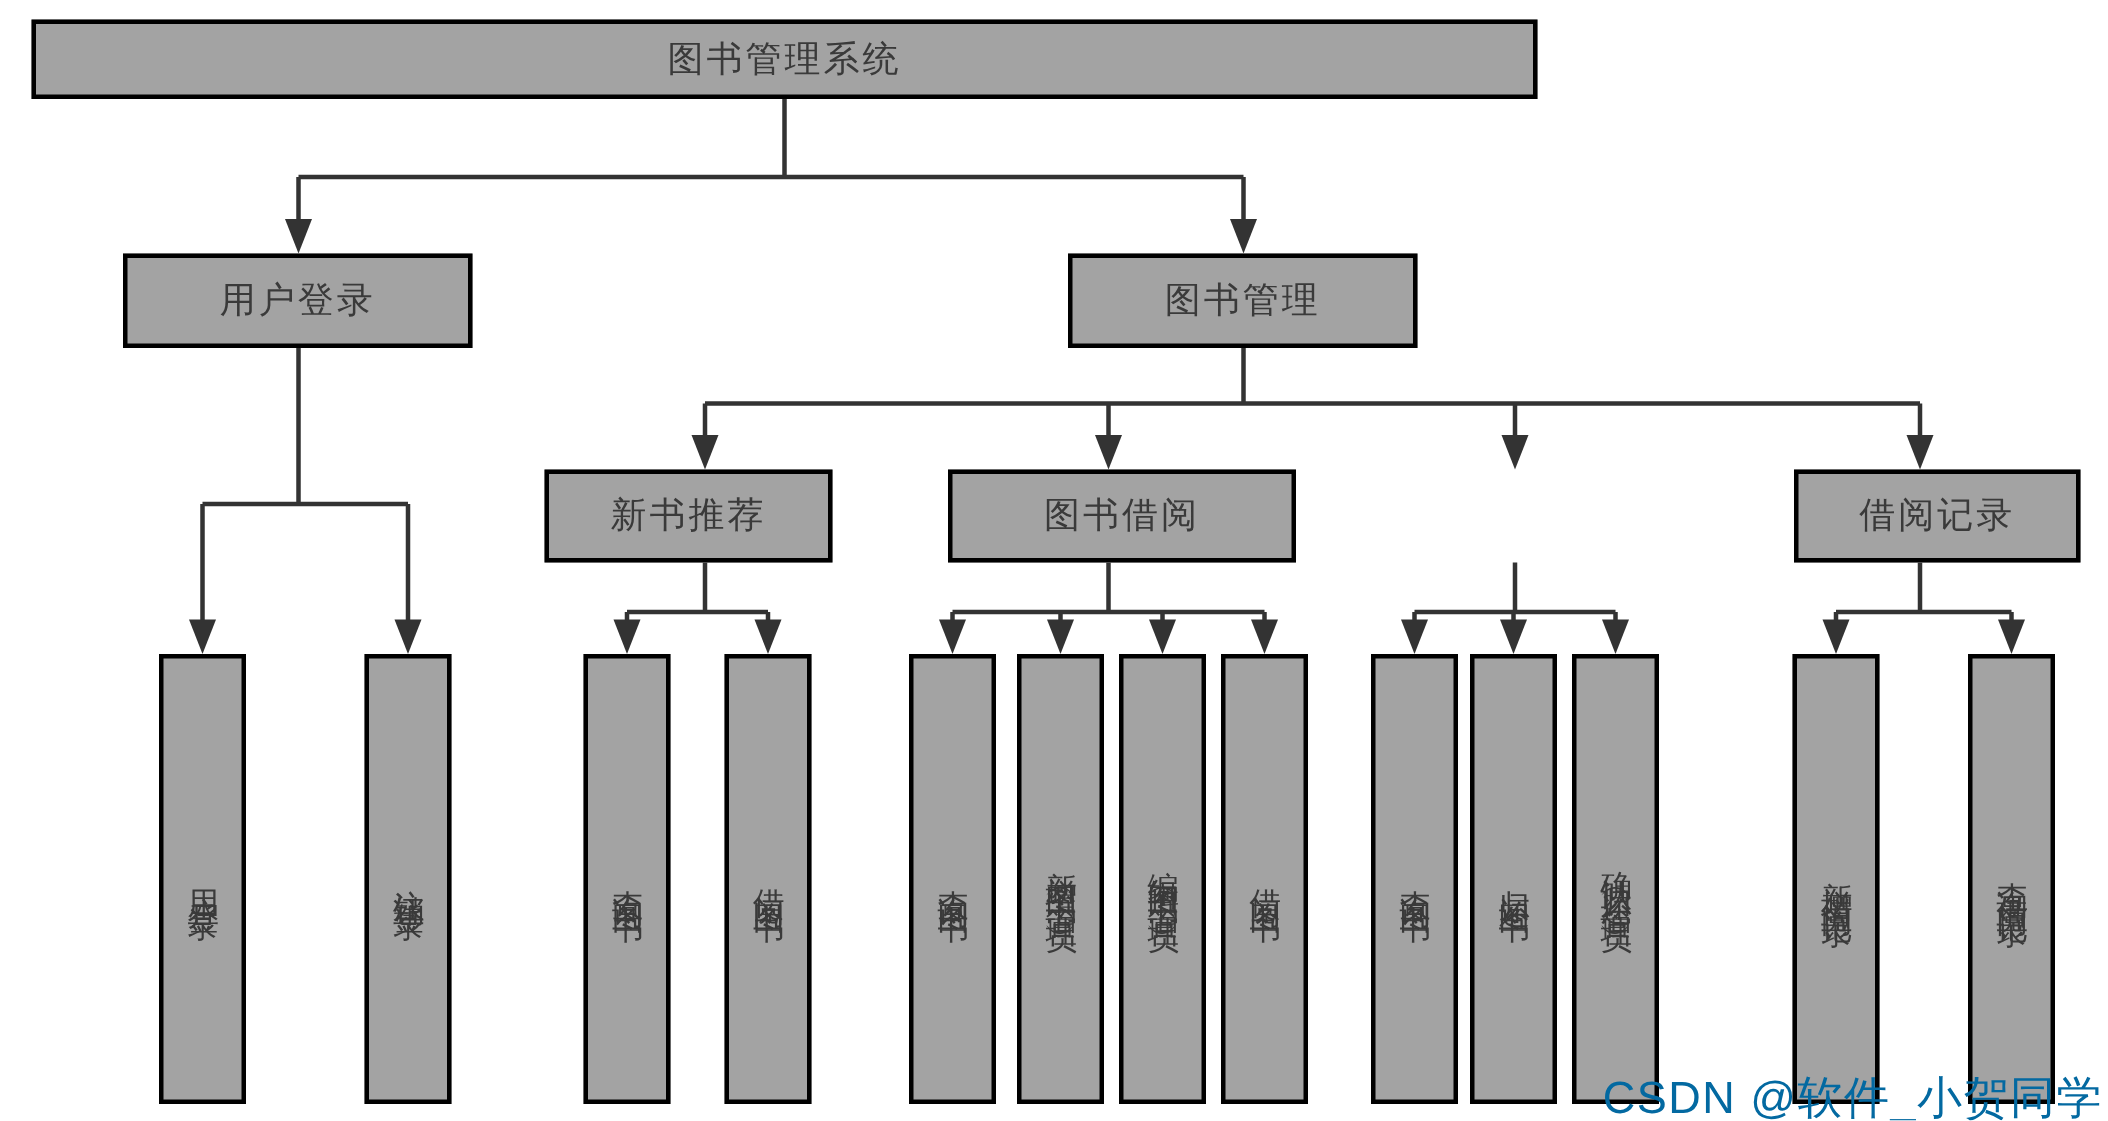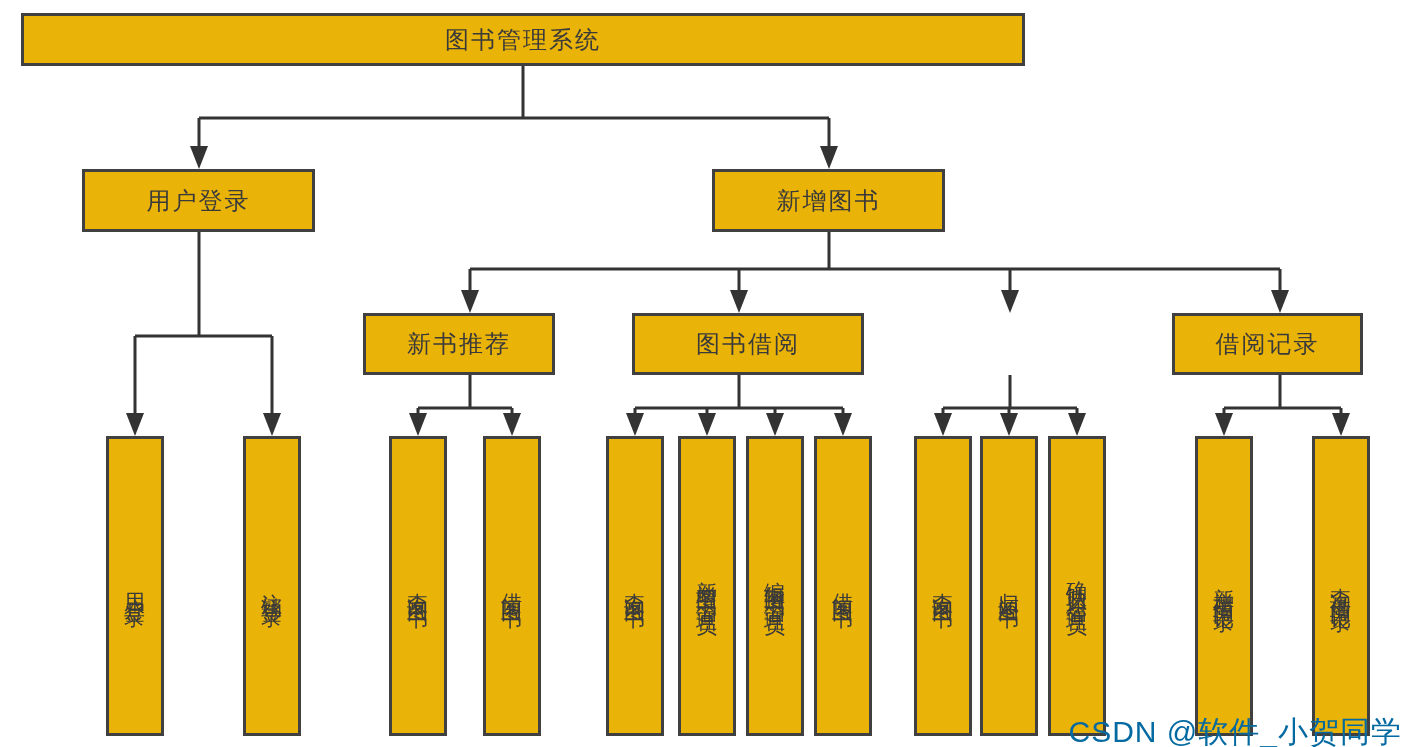--- a/index.html
+++ b/index.html
@@ -19,22 +19,22 @@
     position: absolute;
     left: 0;
     top: 0;
     width: 1405px;
     height: 747px;
     pointer-events: none;
   }
   .box {
     position: absolute;
     box-sizing: border-box;
-    border: 3px solid #404040;
-    background: #eab308;
+    border: 3px solid #000000;
+    background: #a3a3a3;
     display: flex;
     align-items: center;
     justify-content: center;
     color: #3a3a3a;
   }
   .hlabel {
     font-size: 24px;
     letter-spacing: 2px;
     white-space: nowrap;
     line-height: 1;
@@ -119,30 +119,30 @@
   </svg>
 
   <div class="box root-box">
     <span class="hlabel">图书管理系统</span>
   </div>
 
   <div class="box l2-box" style="left:82px">
     <span class="hlabel">用户登录</span>
   </div>
   <div class="box l2-box" style="left:712px">
-    <span class="hlabel">新增图书</span>
+    <span class="hlabel">图书管理</span>
   </div>
 
   <div class="box l3-box" style="left:363px;width:192px">
     <span class="hlabel">新书推荐</span>
   </div>
   <div class="box l3-box" style="left:632px;width:232px">
     <span class="hlabel">图书借阅</span>
   </div>
-  <div class="box l3-box" style="left:1172px;width:191px">
+  <div class="box l3-box" style="left:1196px;width:191px">
     <span class="hlabel">借阅记录</span>
   </div>
 
   <div class="box leaf" style="left:106px">
     <span class="vlabel">用户登录</span>
   </div>
   <div class="box leaf" style="left:243px">
     <span class="vlabel">注销登录</span>
   </div>
 

